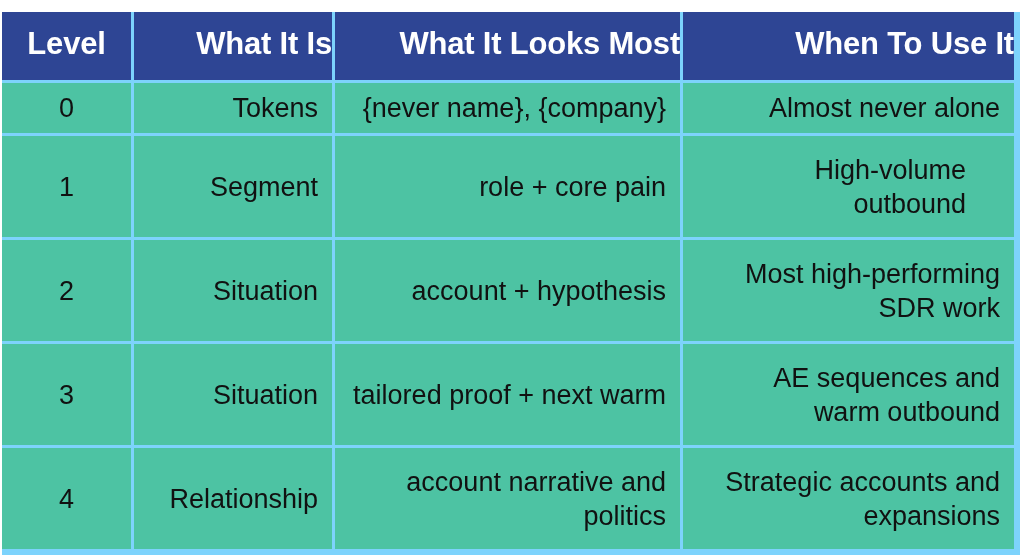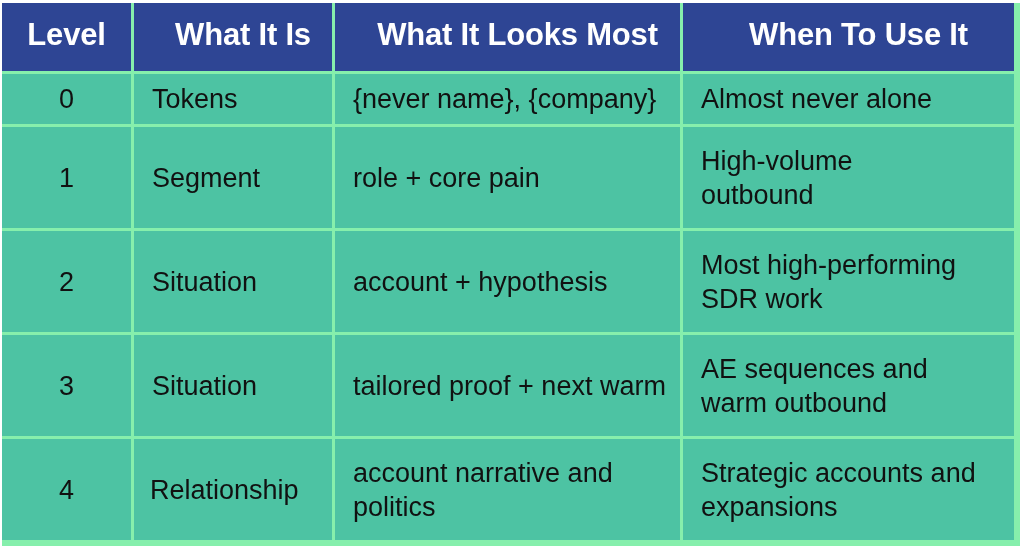--- a/index.html
+++ b/index.html
@@ -10,56 +10,57 @@
     body {
       width: 1024px;
       height: 559px;
       overflow: hidden;
       position: relative;
       font-family: "Liberation Sans", "DejaVu Sans", sans-serif;
     }
     .table-wrap {
       position: absolute;
       left: 2px;
-      top: 3px;
+      top: 12px;
       width: 1018px;
       height: 543px;
-      background: #86efac;
+      background: #7dd3fc;
     }
     table {
       border-collapse: separate;
       border-spacing: 3px;
       width: 100%;
       height: 100%;
       margin: -3px 0 0 -3px;
       table-layout: fixed;
     }
     col.c0 { width: 129px; }
     col.c1 { width: 198px; }
     col.c2 { width: 345px; }
     col.c3 { width: auto; }
     th {
       background: #2e4594;
       color: #ffffff;
       font-weight: 700;
       font-size: 31px;
-      text-align: center;
+      text-align: right;
       padding: 0 0 4px 20px;
       height: 64px;
       letter-spacing: -0.2px;
       white-space: nowrap;
     }
     th.center { text-align: center; padding-left: 0; }
     td {
       background: #4dc3a3;
       color: #111111;
       font-size: 27px;
       line-height: 34px;
       padding: 0 14px 0 18px;
       vertical-align: middle;
+      text-align: right;
     }
     td.center { text-align: center; padding: 0; }
   </style>
 </head>
 <body>
 
 <div class="table-wrap">
   <table>
     <colgroup>
       <col class="c0">

